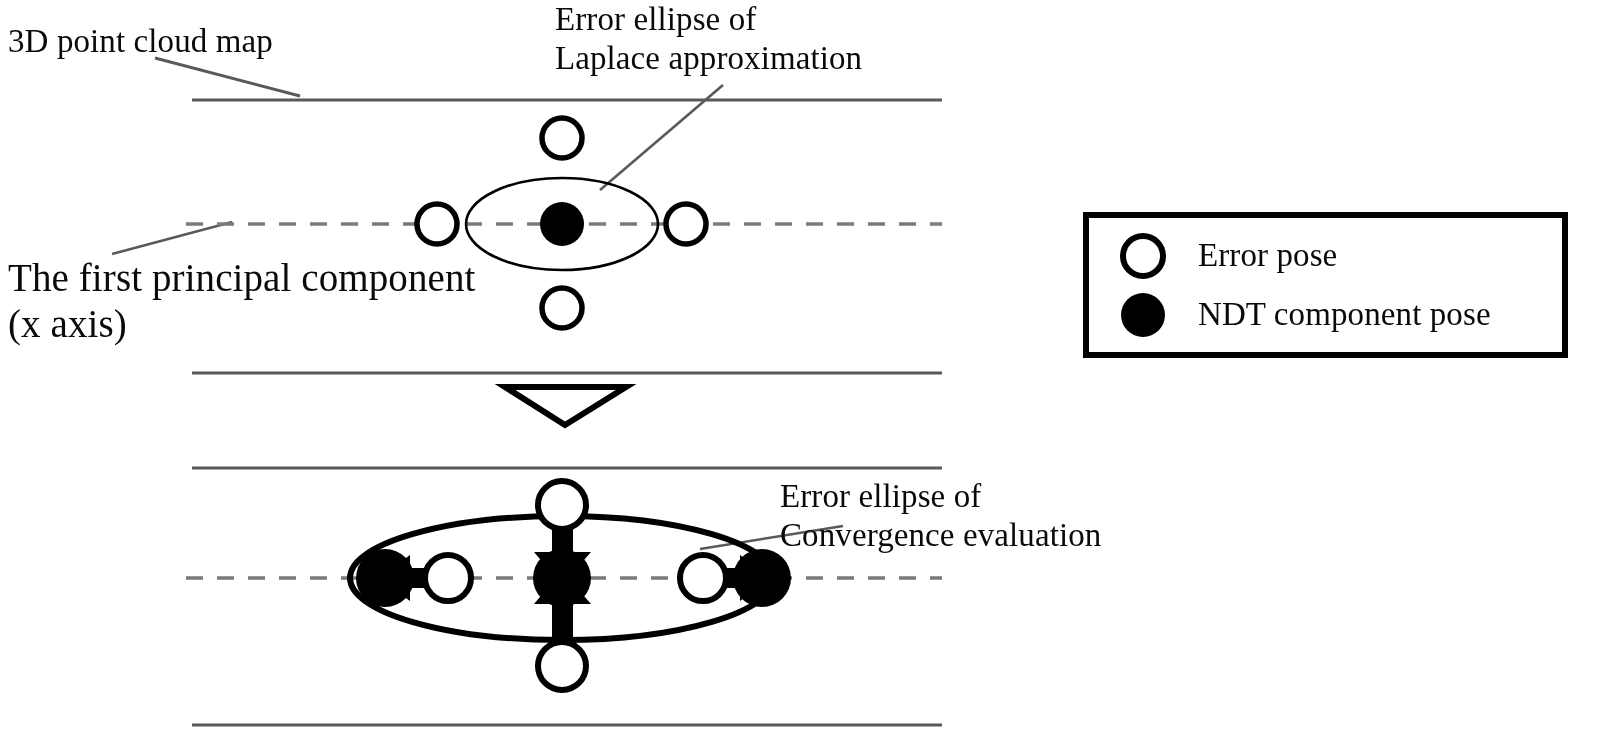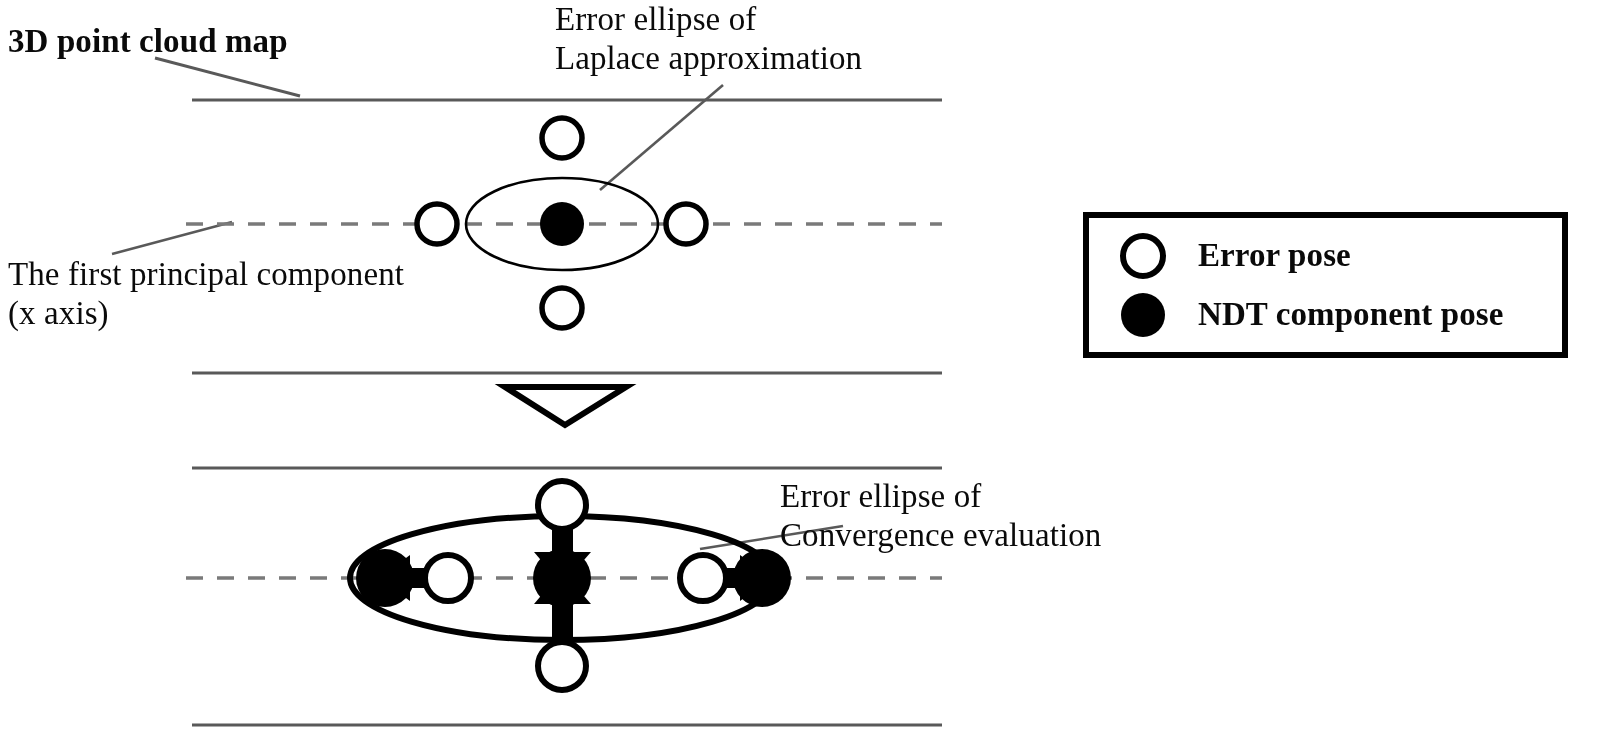--- a/index.html
+++ b/index.html
@@ -27,38 +27,38 @@
   }
   .lbl {
     position: absolute;
     font-family: "Liberation Serif", "DejaVu Serif", serif;
     color: #0a0a0a;
     white-space: pre;
     line-height: 1.18;
     letter-spacing: 0.1px;
   }
   .lbl-center { }
-  .lbl-left { text-align: right; font-weight: bold; }
+  .lbl-left { text-align: right; }
 
   #label-point-cloud {
     left: 8px;
     top: 22px;
     font-size: 33px;
   }
   #label-laplace {
     left: 555px;
     top: 0px;
     width: 380px;
     font-size: 33px;
   }
   #label-pca {
     left: 8px;
     top: 255px;
     width: 460px;
-    font-size: 33px;
+    font-size: 39px;
   }
   #label-convergence {
     left: 780px;
     top: 477px;
     width: 380px;
     font-size: 33px;
   }
   #legend-label-offset {
     left: 1198px;
     top: 236px;

